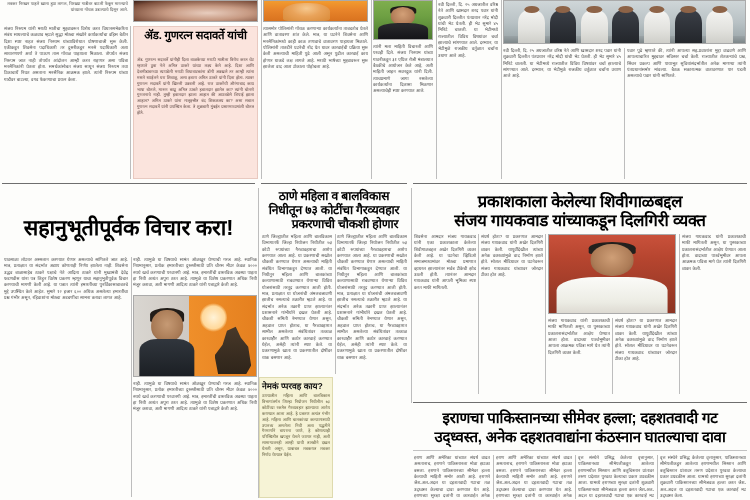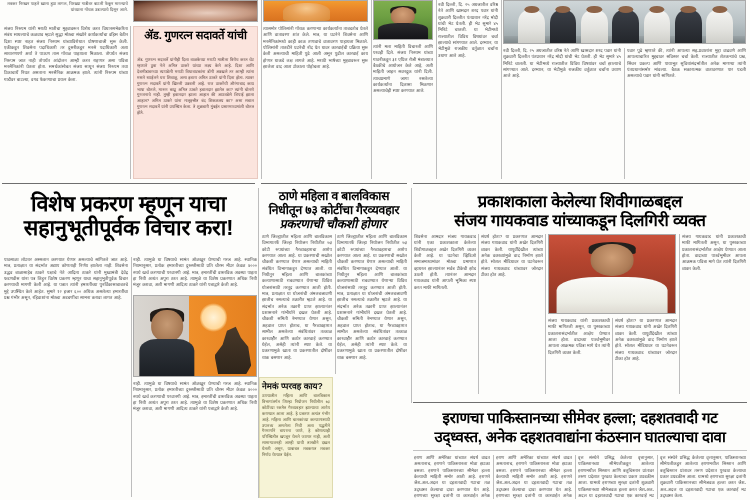--- a/index.html
+++ b/index.html
@@ -237,40 +237,39 @@
   <div class="vrule" style="left:260.5px; top:0px; height:179px;"></div>
   <div class="vrule" style="left:370.5px; top:0px; height:179px;"></div>
   <div class="vrule" style="left:435.5px; top:0px; height:179px;"></div>
   <div class="vrule" style="left:500.5px; top:0px; height:179px;"></div>
   <div class="vrule" style="left:624px; top:48px; height:131px;"></div>
 
   <div class="hrule dark" style="left:2px; top:183px; width:253px;"></div>
   <div class="hrule dark" style="left:261px; top:183px; width:146px;"></div>
   <div class="hrule dark" style="left:413px; top:183px; width:334px;"></div>
 
-  <div class="headline h-main" style="left:2px; top:192px; width:253px;">विशेष प्रकरण म्हणून याचा</div>
   <div class="headline h-main" style="left:2px; top:216px; width:253px;">सहानुभूतीपूर्वक विचार करा!</div>
 
   <div class="col-text" style="position:absolute; left:4px; top:257px; width:124px; height:240px;">पावसाळा लोटधर अस्सलान करण्यात येणार असल्याचे सांगितले जात आहे. मात्र, प्रत्यक्षात या संदर्भात अद्याप कोणताही निर्णय झालेला नाही. शिवसेना उद्धव बाळासाहेब ठाकरे पक्षाचे नेते आदित्य ठाकरे यांनी मुख्यमंत्री देवेंद्र फडणवीस यांना पत्र लिहून विशेष प्रकरण म्हणून याचा सहानुभूतीपूर्वक विचार करण्याची मागणी केली आहे. या पत्रात त्यांनी इमारतींच्या पुनर्विकासाबाबतचे मुद्दे उपस्थित केले आहेत. सुमारे १२ हजार ६०० अधिक असलेल्या इमारतींचा प्रश्न गंभीर असून, रहिवाशांना मोठ्या अडचणींचा सामना करावा लागत आहे.</div>
   <div class="col-text" style="position:absolute; left:133px; top:257px; width:124px; height:34px;">नाही. त्यामुळे या विषयाचे सामंत ओळखून घेण्याची गरज आहे. स्थानिक नियमानुसार, प्रत्येक इमारतीच्या दुरुस्तीसाठी प्रति चौरस मीटर केवळ ४००० रुपये खर्च करण्याची परवानगी आहे. मात्र, इमारतींची वास्तविक अवस्था पाहता हा निधी अत्यंत अपुरा ठरत आहे. त्यामुळे या विशेष प्रकरणात अधिक निधी मंजूर करावा, अशी मागणी आदित्य ठाकरे यांनी पत्राद्वारे केली आहे.</div>
 
   <div class="photo ph-aaditya photo-border" style="left:133px; top:295px; width:124px; height:82px;">
     <div class="sun"></div>
     <div class="person">
       <div class="hr"></div>
       <div class="hd"></div>
       <div class="bd"></div>
     </div>
     <div class="statue"></div>
   </div>
   <div class="col-text" style="position:absolute; left:133px; top:381px; width:124px; height:116px;">नाही. त्यामुळे या विषयाचे सामंत ओळखून घेण्याची गरज आहे. स्थानिक नियमानुसार, प्रत्येक इमारतीच्या दुरुस्तीसाठी प्रति चौरस मीटर केवळ ४००० रुपये खर्च करण्याची परवानगी आहे. मात्र, इमारतींची वास्तविक अवस्था पाहता हा निधी अत्यंत अपुरा ठरत आहे. त्यामुळे या विशेष प्रकरणात अधिक निधी मंजूर करावा, अशी मागणी आदित्य ठाकरे यांनी पत्राद्वारे केली आहे.</div>
 
   <div class="headline h-mid" style="left:261px; top:190px; width:146px;">ठाणे महिला व बालविकास</div>
   <div class="headline h-mid" style="left:261px; top:204px; width:146px;">निधीतून ७३ कोटींचा गैरव्यवहार</div>
-  <div class="headline h-mid" style="left:260px; top:218px; width:146px;font-style:italic;">प्रकरणाची चौकशी होणार</div>
+  <div class="headline h-mid" style="left:272px; top:218px; width:146px;">प्रकरणाची चौकशी होणार</div>
   <div class="col-text" style="position:absolute; left:262px; top:234px; width:70px; height:140px;">ठाणे जिल्ह्यातील महिला आणि बालविकास विभागातर्फे जिल्हा नियोजन निधीतील ७३ कोटी रुपयांच्या गैरव्यवहाराचा आरोप करण्यात आला आहे. या प्रकरणाची सखोल चौकशी करण्यात येणार असल्याची माहिती संबंधित विभागाकडून देण्यात आली. या निधीतून महिला आणि बालकांच्या कल्याणासाठी राबवण्यात येणाऱ्या विविध योजनांसाठी तरतूद करण्यात आली होती. मात्र, प्रत्यक्षात या योजनांची अंमलबजावणी झालीच नसल्याचे तक्रारीत म्हटले आहे. या संदर्भात अनेक तक्रारी प्राप्त झाल्यानंतर प्रशासनाने गांभीर्याने दखल घेतली आहे. चौकशी समिती नेमण्यात येणार असून, अहवाल प्राप्त होताच, या गैरव्यवहारात सामील असलेल्या संबंधितांवर तत्काळ कारवाईीर आणि कठोर कारवाई करण्यात येईल, असेही त्यांनी स्पष्ट केले. या प्रकरणामुळे खाता या प्रकरणातील दोषींवर धाक बसणार आहे.</div>
   <div class="col-text" style="position:absolute; left:337px; top:234px; width:70px; height:262px;">ठाणे जिल्ह्यातील महिला आणि बालविकास विभागातर्फे जिल्हा नियोजन निधीतील ७३ कोटी रुपयांच्या गैरव्यवहाराचा आरोप करण्यात आला आहे. या प्रकरणाची सखोल चौकशी करण्यात येणार असल्याची माहिती संबंधित विभागाकडून देण्यात आली. या निधीतून महिला आणि बालकांच्या कल्याणासाठी राबवण्यात येणाऱ्या विविध योजनांसाठी तरतूद करण्यात आली होती. मात्र, प्रत्यक्षात या योजनांची अंमलबजावणी झालीच नसल्याचे तक्रारीत म्हटले आहे. या संदर्भात अनेक तक्रारी प्राप्त झाल्यानंतर प्रशासनाने गांभीर्याने दखल घेतली आहे. चौकशी समिती नेमण्यात येणार असून, अहवाल प्राप्त होताच, या गैरव्यवहारात सामील असलेल्या संबंधितांवर तत्काळ कारवाईीर आणि कठोर कारवाई करण्यात येईल, असेही त्यांनी स्पष्ट केले. या प्रकरणामुळे खाता या प्रकरणातील दोषींवर धाक बसणार आहे.</div>
 
   <div class="box-cream" style="left:259px; top:377px; width:74px; height:121px;"></div>
   <div class="boxtitle" style="left:262px; top:380px; width:68px;">नेमकं प्परवह काय?</div>
   <div class="col-text tiny" style="position:absolute; left:262px; top:393px; width:68px; height:102px; color:#5b5638;">ठाण्यातील महिला आणि बालविकास विभागांतर्गत जिल्हा नियोजन निधीतील ७३ कोटींच्या रकमेत गैरव्यवहार झाल्याचा आरोप करण्यात आला आहे. हे प्रकरण अत्यंत गंभीर आहे. महिला आणि बालकांच्या कल्याणासाठी उपलब्ध असलेला निधी अशा पद्धतीने गैरमार्गाने वापरला जाणे, हे कोणत्याही परिस्थितीत खपवून घेतले जाणार नाही, अशी सामान्यजनही आम्ही याची तातडीने दखल घेतली असून, याबाबत लवकरात लवकर निर्णय घेण्यात येईल.</div>
 
   <div class="headline h-right" style="left:413px; top:192px; width:334px;">प्रकाशकाला केलेल्या शिवीगाळबद्दल</div>
   <div class="headline h-right" style="left:413px; top:211px; width:334px;">संजय गायकवाड यांच्याकडून दिलगिरी व्यक्त</div>
 

